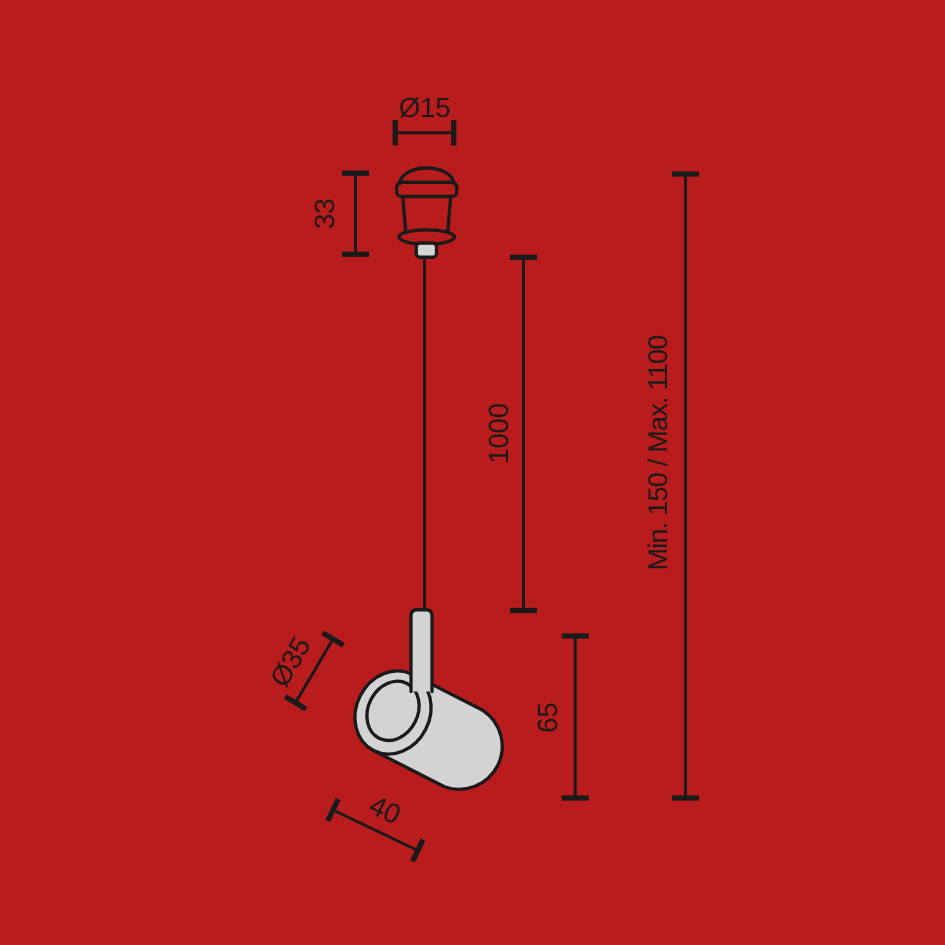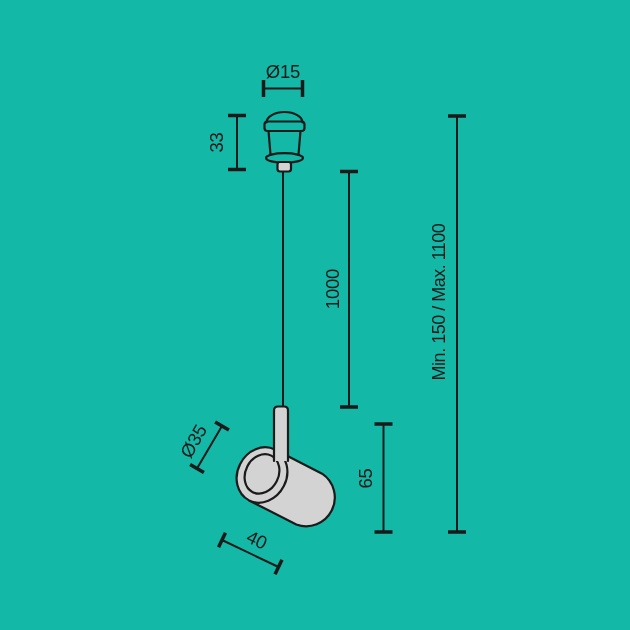--- a/index.html
+++ b/index.html
@@ -4,21 +4,21 @@
 <style>
   html, body {
     margin: 0;
     padding: 0;
     background: #d3d3d3;
   }
   .stage {
     position: relative;
     width: 630px;
     height: 630px;
-    background: #14b8a6;
+    background: #b91c1c;
     overflow: hidden;
   }
   svg { display: block; }
   .draw {
     stroke: #1a1a1a;
     stroke-width: 2.2;
     fill: none;
     stroke-linejoin: round;
     stroke-linecap: round;
   }

